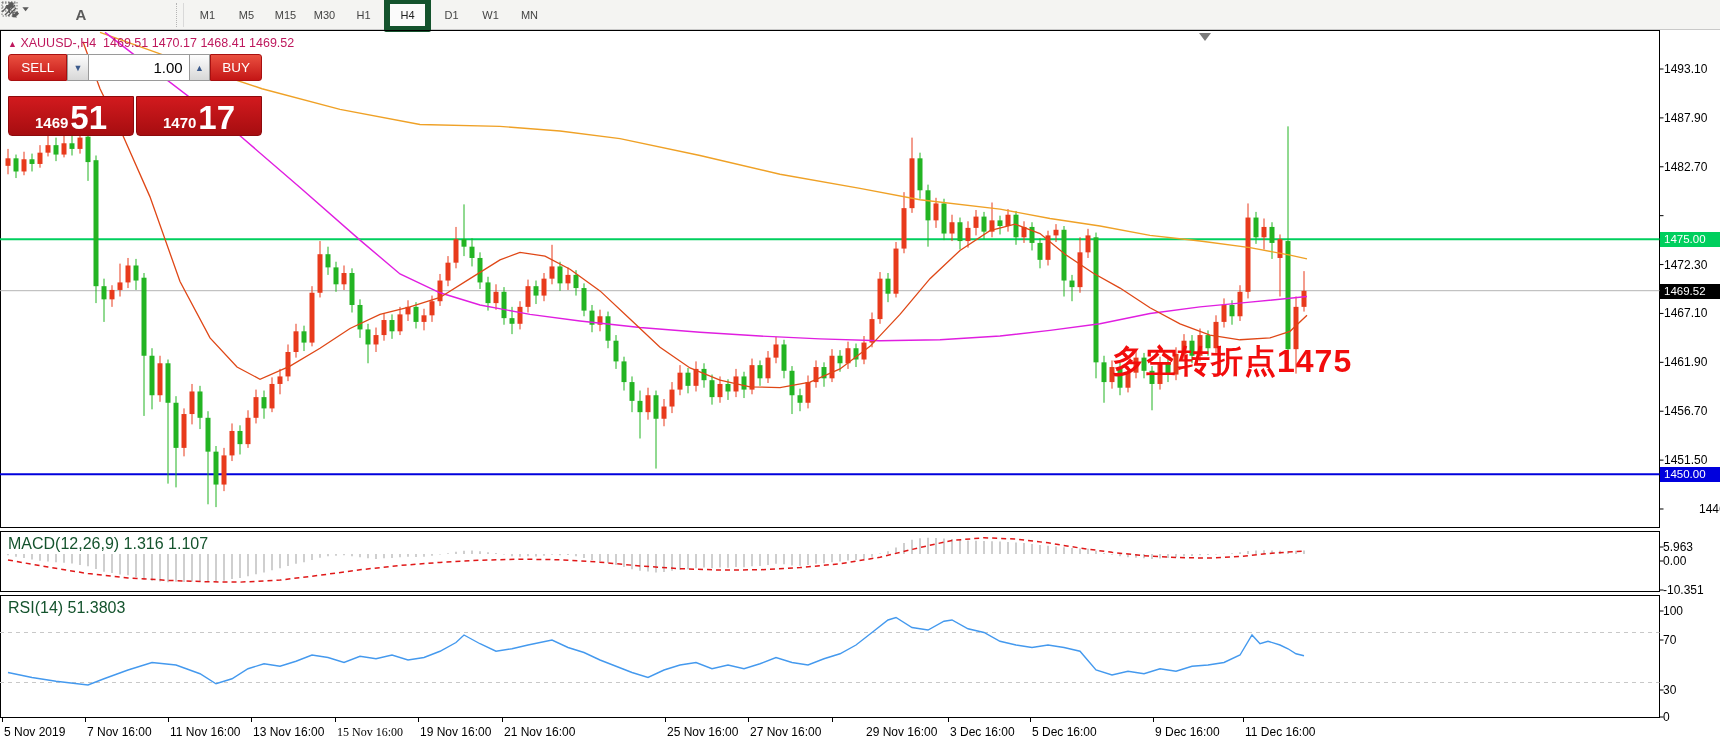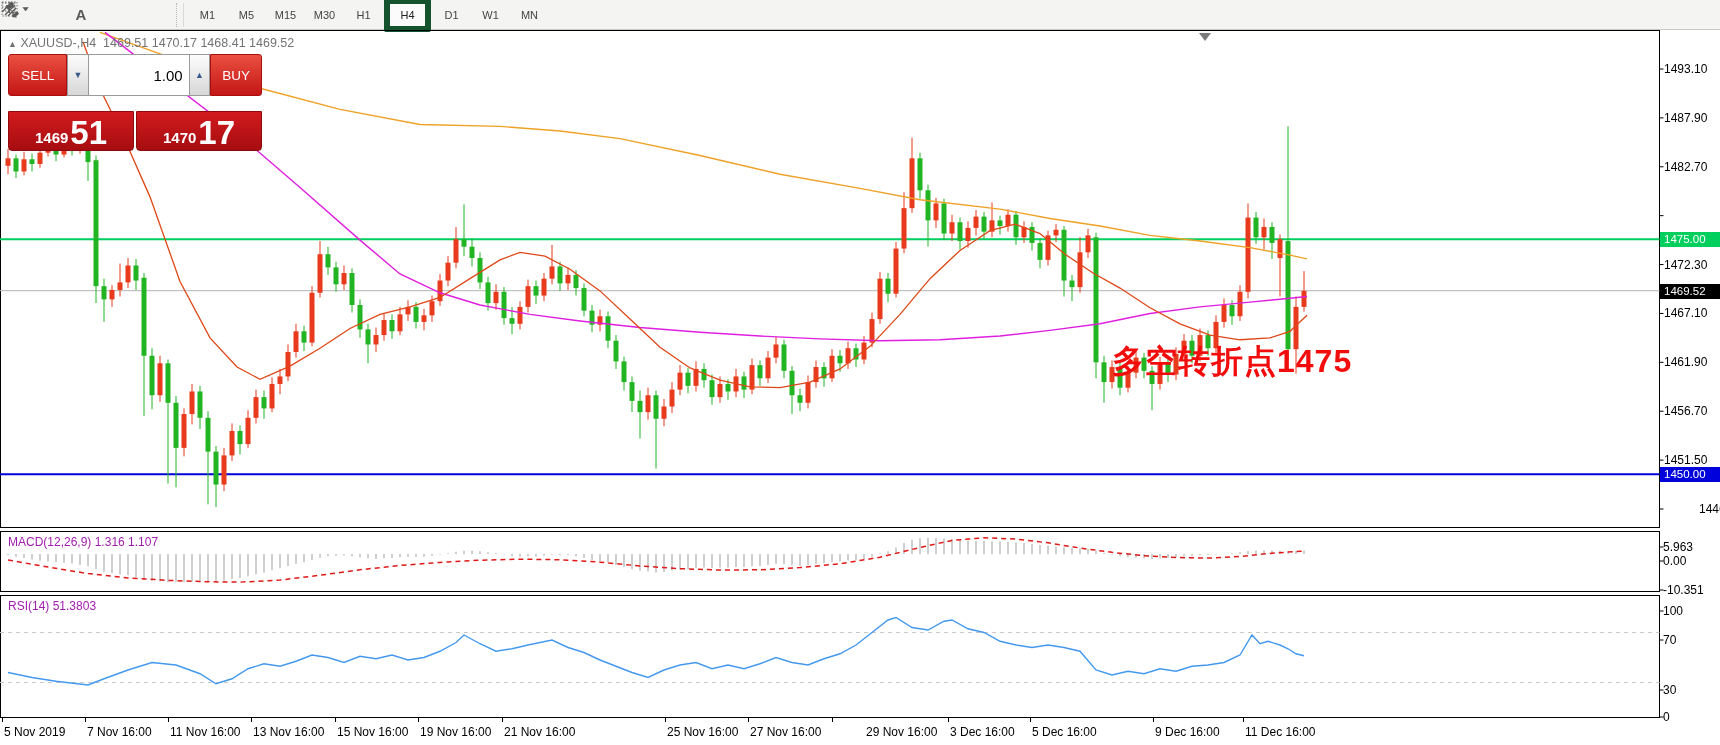--- a/index.html
+++ b/index.html
@@ -10,30 +10,30 @@
   #toolbar{position:absolute;left:0;top:0;width:1720px;height:29px;background:#f4f4f2;
            border-bottom:1px solid #c9c9c9;display:flex;align-items:center;}
   .icon-btn{width:30px;height:24px;display:flex;align-items:center;justify-content:center;
             color:#5a5a5a;margin-left:2px;cursor:pointer;}
   .tb-sep{width:6px;height:24px;margin:0 4px 0 8px;border-left:1px dotted #b5b5b5;border-right:1px solid #d9d9d9;}
   .tbtn{min-width:29px;height:22px;line-height:22px;text-align:center;font-size:11px;color:#444;
         padding:0 3px;margin:0 1px;border:1px solid transparent;cursor:pointer;}
   .tbtn.active{background:#fbfbfb;border:6px solid #14532d;border-radius:2px;color:#222;}
   
   .axis-label{position:absolute;font-size:12px;color:#000;white-space:nowrap;}
-  .panel-label{position:absolute;font-size:12px;color:#a21caf;white-space:nowrap;}
+  .panel-label{position:absolute;font-size:16px;color:#14532d;white-space:nowrap;}
   .time-label{position:absolute;top:725px;font-size:12px;color:#000;white-space:nowrap;}
   .price-tag{position:absolute;left:1660px;width:58px;height:15px;line-height:15px;
              font-size:11.5px;color:#fff;padding-left:4px;}
-  #header-line{position:absolute;left:8px;top:36px;font-size:12.5px;color:#737373;}
+  #header-line{position:absolute;left:8px;top:36px;font-size:12.5px;color:#be185d;}
   #annotation{position:absolute;left:1112px;top:340px;font-size:32px;font-weight:bold;
               color:#f20c0c;letter-spacing:1px;white-space:nowrap;cursor:move;}
   
   #trade{position:absolute;left:8px;top:54px;width:254px;}
-  #trade-row1{display:flex;height:42px;}
+  #trade-row1{display:flex;height:27px;}
   .trade-btn{background:linear-gradient(#ea5040,#c41616);color:#fff;font-size:13.5px;
              display:flex;align-items:center;justify-content:center;border:1px solid #a81010;
              border-radius:3px;cursor:pointer;}
   #sell-btn{width:62px;border-top-right-radius:0;border-bottom-right-radius:0;}
   #buy-btn{width:54px;border-top-left-radius:0;border-bottom-left-radius:0;}
   .spin-btn{width:21px;background:linear-gradient(#fdfdfd,#d7d7d7);border:1px solid #9a9a9a;
             display:flex;align-items:center;justify-content:center;font-size:9px;color:#3b5a8c;cursor:pointer;}
   #vol-input{width:92px;border:1px solid #9a9a9a;border-left:none;border-right:none;
              text-align:right;font-size:15px;padding-right:6px;color:#000;}
   #trade-row2{display:flex;height:40px;margin-top:15px;}
@@ -699,21 +699,21 @@
       <div class="axis-label" style="left: 1663px; top: 554px;">0.00</div>
       <div class="axis-label" style="left: 1663px; top: 583px;">-10.351</div>
       <div class="axis-label" style="left: 1663px; top: 604px;">100</div>
       <div class="axis-label" style="left: 1663px; top: 633px;">70</div>
       <div class="axis-label" style="left: 1663px; top: 683px;">30</div>
       <div class="axis-label" style="left: 1663px; top: 710px;">0</div>
       <div class="time-label" style="left: 4px; top: 725px;">5 Nov 2019</div>
       <div class="time-label" style="left: 87px; top: 725px;">7 Nov 16:00</div>
       <div class="time-label" style="left: 170px; top: 725px;">11 Nov 16:00</div>
       <div class="time-label" style="left: 253px; top: 725px;">13 Nov 16:00</div>
-      <div class="time-label" style="left: 337px; top: 725px;">15 Nov 16:00</div>
+      <div class="time-label" style="left: 337px; top: 725px; font-family: Liberation Serif, serif;">15 Nov 16:00</div>
       <div class="time-label" style="left: 420px; top: 725px;">19 Nov 16:00</div>
       <div class="time-label" style="left: 504px; top: 725px;">21 Nov 16:00</div>
       <div class="time-label" style="left: 667px; top: 725px;">25 Nov 16:00</div>
       <div class="time-label" style="left: 750px; top: 725px;">27 Nov 16:00</div>
       <div class="time-label" style="left: 866px; top: 725px;">29 Nov 16:00</div>
       <div class="time-label" style="left: 950px; top: 725px;">3 Dec 16:00</div>
       <div class="time-label" style="left: 1032px; top: 725px;">5 Dec 16:00</div>
       <div class="time-label" style="left: 1155px; top: 725px;">9 Dec 16:00</div>
       <div class="time-label" style="left: 1245px; top: 725px;">11 Dec 16:00</div>
     </div>

